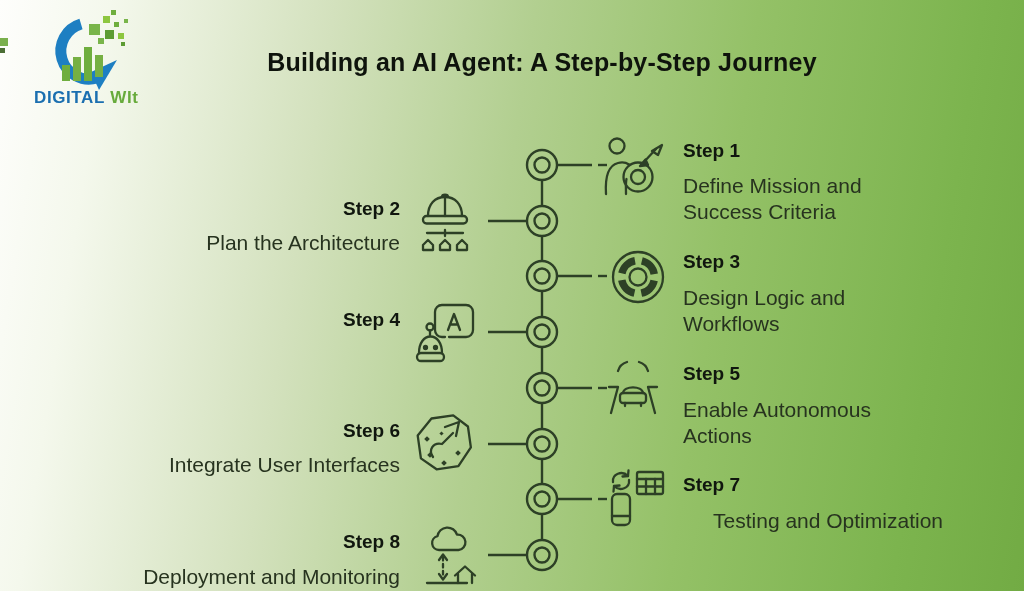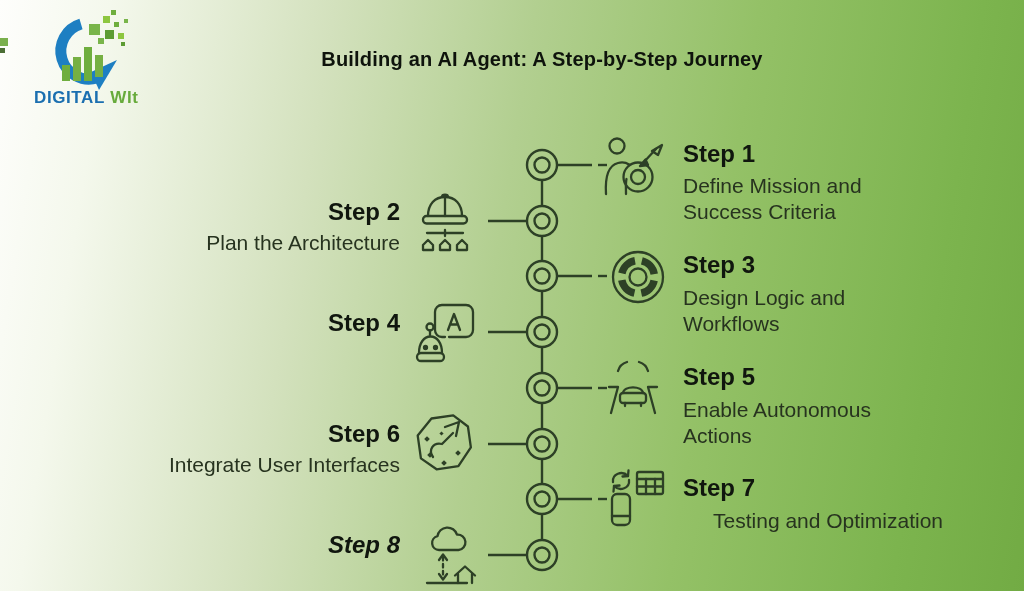--- a/index.html
+++ b/index.html
@@ -10,25 +10,25 @@
   }
   .bottom-strip{position:absolute;left:0;bottom:0;width:100%;height:6px;background:#ffffff;}
   .edge-pixel{position:absolute;}
   
   .logo{position:absolute;left:28px;top:8px;width:120px;height:112px;}
   .logo-text{position:absolute;left:6px;top:80px;font-size:17px;font-weight:bold;letter-spacing:.6px;white-space:nowrap;}
   .logo-text .p1{color:#1b6fb0;}
   .logo-text .p2{color:#68ab3c;}
   
   .title{position:absolute;left:542px;top:48px;transform:translateX(-50%);
-    font-size:20px;font-weight:bold;color:#0e130c;white-space:nowrap;letter-spacing:.2px;}
+    font-size:25px;font-weight:bold;color:#0e130c;white-space:nowrap;letter-spacing:.2px;}
   
   .skeleton{position:absolute;left:0;top:0;}
   
-  .step-label{position:absolute;font-size:24px;font-weight:bold;color:#10160e;white-space:nowrap;}
+  .step-label{position:absolute;font-size:19px;font-weight:bold;color:#10160e;white-space:nowrap;}
   .step-desc{position:absolute;font-size:21px;color:#27331f;line-height:1.24;}
   .right-text{left:683px;text-align:left;}
   .left-text{right:624px;text-align:right;white-space:nowrap;}
   .icon-box{position:absolute;width:64px;height:64px;}
   .icon-box svg{width:100%;height:100%;}
 </style>
 </head>
 <body>
 
 <div class="canvas">
@@ -215,21 +215,22 @@
       <line x1="34" y1="19.5" x2="60" y2="19.5"></line>
       <line x1="43" y1="12" x2="43" y2="27"></line>
       <line x1="52" y1="12" x2="52" y2="27"></line>
       <rect x="9" y="27" width="18" height="31" rx="5"></rect>
       <line x1="9" y1="49" x2="27" y2="49"></line>
     </svg>
   </div>
   <div class="step-label right-text" style="top:474px;">Step 7</div>
   <div class="step-desc right-text" style="top:508px;width:260px;text-align:right;">Testing and Optimization</div>
 
-  <div class="step-label left-text" style="top:531px;font-style:italic;">Step 8</div>
+  <div class="step-label left-text" style="top:531px;">Step 8</div>
+  <div class="step-desc left-text" style="top:564px;">Deployment and Monitoring</div>
   <div class="icon-box" style="left:415px;top:526px;">
     <svg viewBox="0 0 64 64" fill="none" stroke="#2d4026" stroke-width="2.3" stroke-linecap="round" stroke-linejoin="round">
       <path d="M24,24 a7,7 0 0 1 -1.5,-13.8 a10,10 0 0 1 19.5,-1.5 a7,7 0 0 1 1.5,15.3 z"></path>
       <line x1="12" y1="57" x2="52" y2="57"></line>
       <line x1="28" y1="31" x2="28" y2="52" stroke-dasharray="3.5 3.5"></line>
       <path d="M24,34 L28,28.5 L32,34"></path>
       <path d="M24,48 L28,53.5 L32,48"></path>
       <path d="M43,57 V48 M57,57 V48 M40,49.5 L50,40.5 L60,49.5"></path>
     </svg>
   </div>

